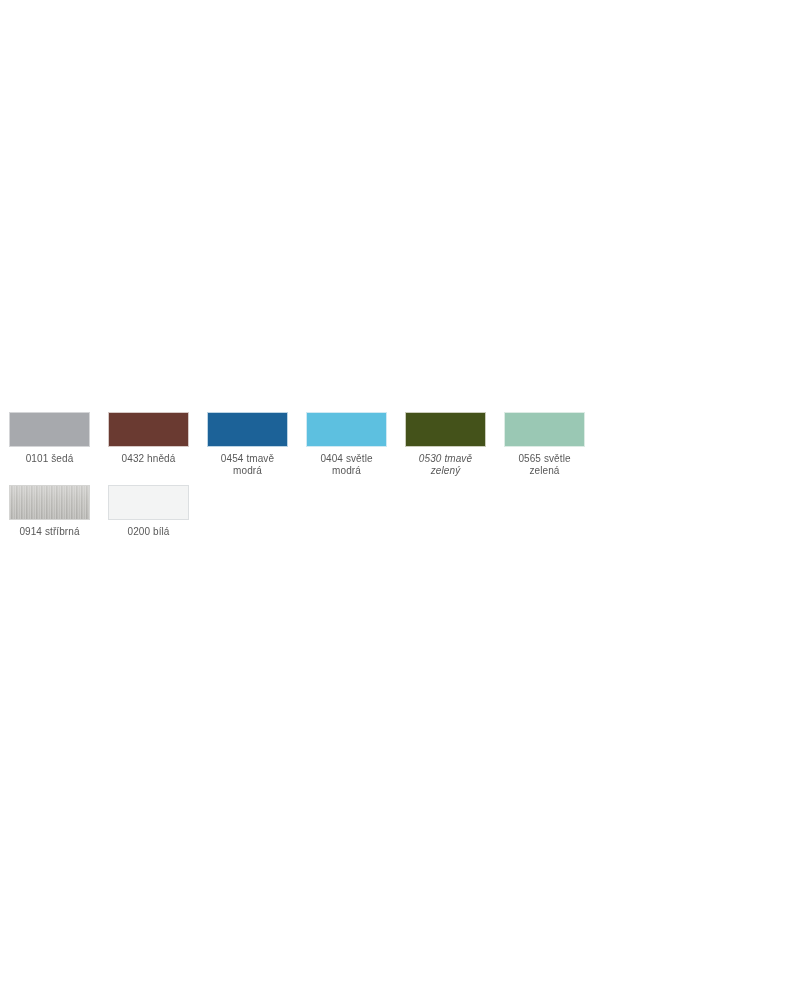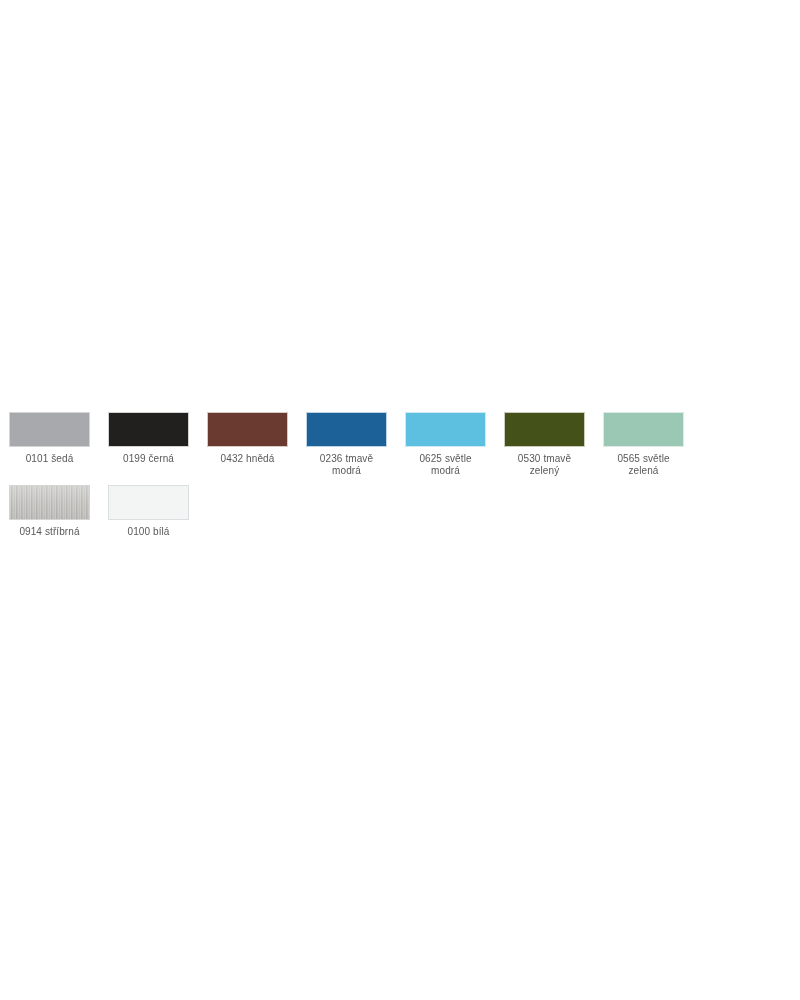--- a/index.html
+++ b/index.html
@@ -84,63 +84,59 @@
 
 <div class="page">
   <div class="swatch-area">
     <div class="swatch-row">
 
       <div class="swatch-cell">
         <div class="swatch-chip" style="background-color: rgb(167, 169, 173); border-color: rgb(212, 213, 215);"></div>
         <div class="swatch-label" style="color: rgb(88, 88, 88);">0101 šedá</div>
       </div>
 
-      <div class="swatch-cell">
-        <div class="swatch-chip" style="background-color: rgb(34, 31, 31); border-color: rgb(211, 211, 211);"></div>
-        <div class="swatch-label" style="color: rgb(88, 88, 88);">0199 černá</div>
-      </div>
 
       <div class="swatch-cell">
         <div class="swatch-chip" style="background-color: rgb(106, 58, 49); border-color: rgb(214, 201, 198);"></div>
         <div class="swatch-label" style="color: rgb(88, 88, 88);">0432 hnědá</div>
       </div>
 
       <div class="swatch-cell">
         <div class="swatch-chip" style="background-color: rgb(28, 98, 152); border-color: rgb(188, 212, 228);"></div>
-        <div class="swatch-label" style="color: rgb(88, 88, 88);">0236 tmavě
+        <div class="swatch-label" style="color: rgb(88, 88, 88);">0454 tmavě
 modrá</div>
       </div>
 
       <div class="swatch-cell">
         <div class="swatch-chip" style="background-color: rgb(93, 192, 224); border-color: rgb(207, 233, 243);"></div>
-        <div class="swatch-label" style="color: rgb(88, 88, 88);">0625 světle
+        <div class="swatch-label" style="color: rgb(88, 88, 88);">0404 světle
 modrá</div>
       </div>
 
       <div class="swatch-cell">
         <div class="swatch-chip" style="background-color: rgb(68, 82, 26); border-color: rgb(203, 205, 188);"></div>
-        <div class="swatch-label" style="color: rgb(88, 88, 88);">0530 tmavě
+        <div class="swatch-label" style="color: rgb(88, 88, 88); font-style: italic;">0530 tmavě
 zelený</div>
       </div>
 
       <div class="swatch-cell">
         <div class="swatch-chip" style="background-color: rgb(154, 200, 180); border-color: rgb(220, 235, 228);"></div>
         <div class="swatch-label" style="color: rgb(88, 88, 88);">0565 světle zelená</div>
       </div>
 
 
     </div>
 
     <div class="swatch-row">
 
       <div class="swatch-cell">
         <div class="swatch-chip has-texture" style="background-color: rgb(189, 188, 184); border-color: rgb(213, 213, 211);"></div>
         <div class="swatch-label" style="color: rgb(88, 88, 88);">0914 stříbrná</div>
       </div>
 
       <div class="swatch-cell">
         <div class="swatch-chip" style="background-color: rgb(243, 244, 244); border-color: rgb(220, 223, 225);"></div>
-        <div class="swatch-label" style="color: rgb(88, 88, 88);">0100 bílá</div>
+        <div class="swatch-label" style="color: rgb(88, 88, 88);">0200 bílá</div>
       </div>
 
     </div>
   </div>
 </div>
 
 </body></html>

